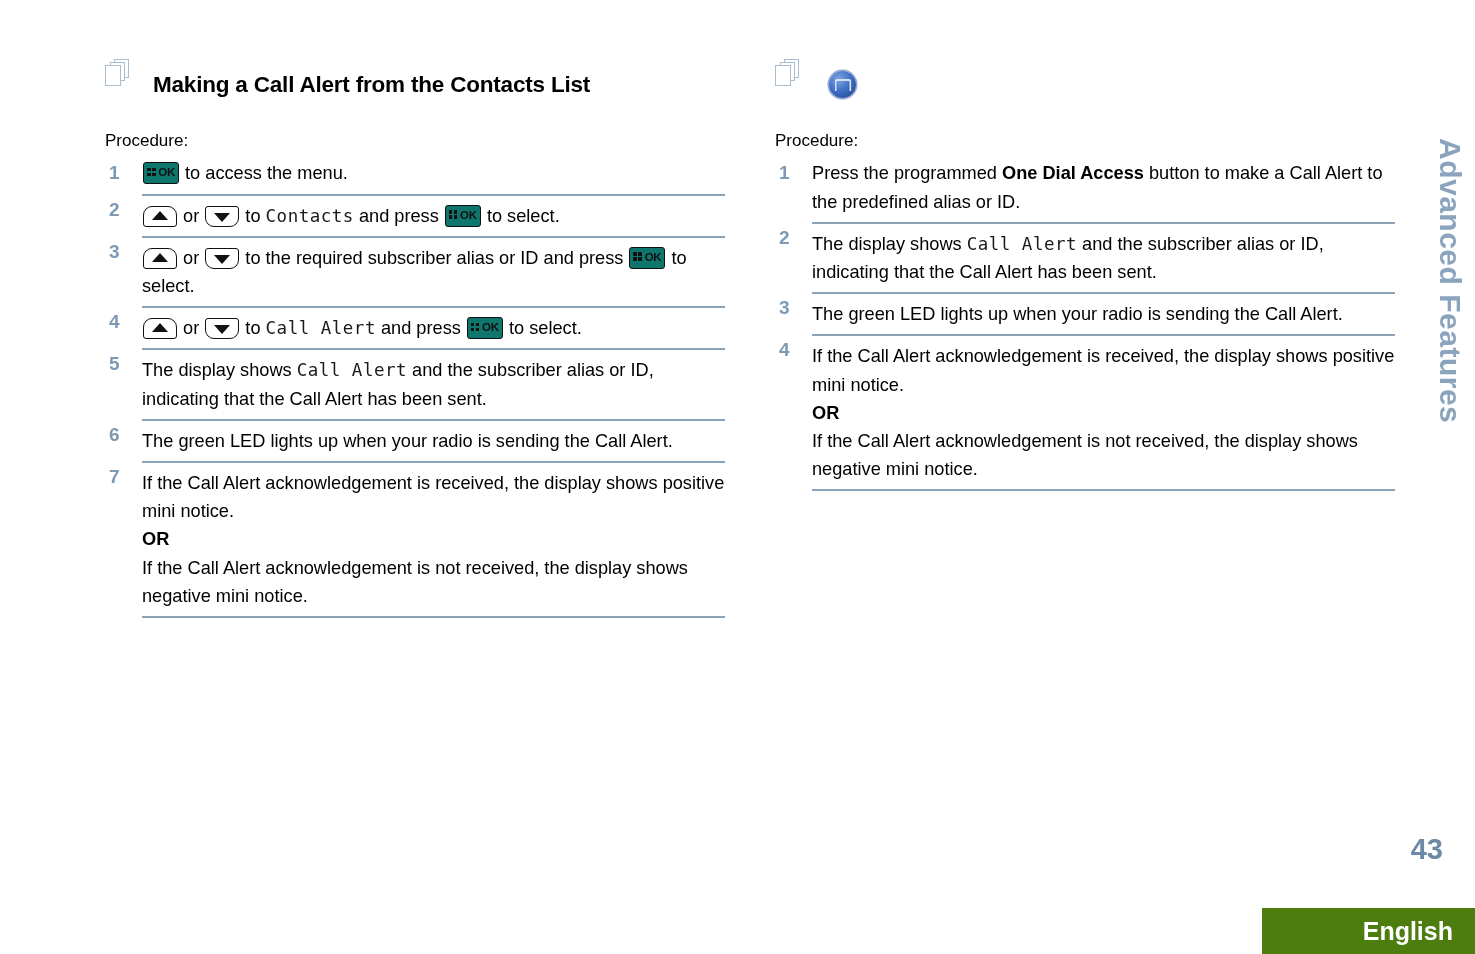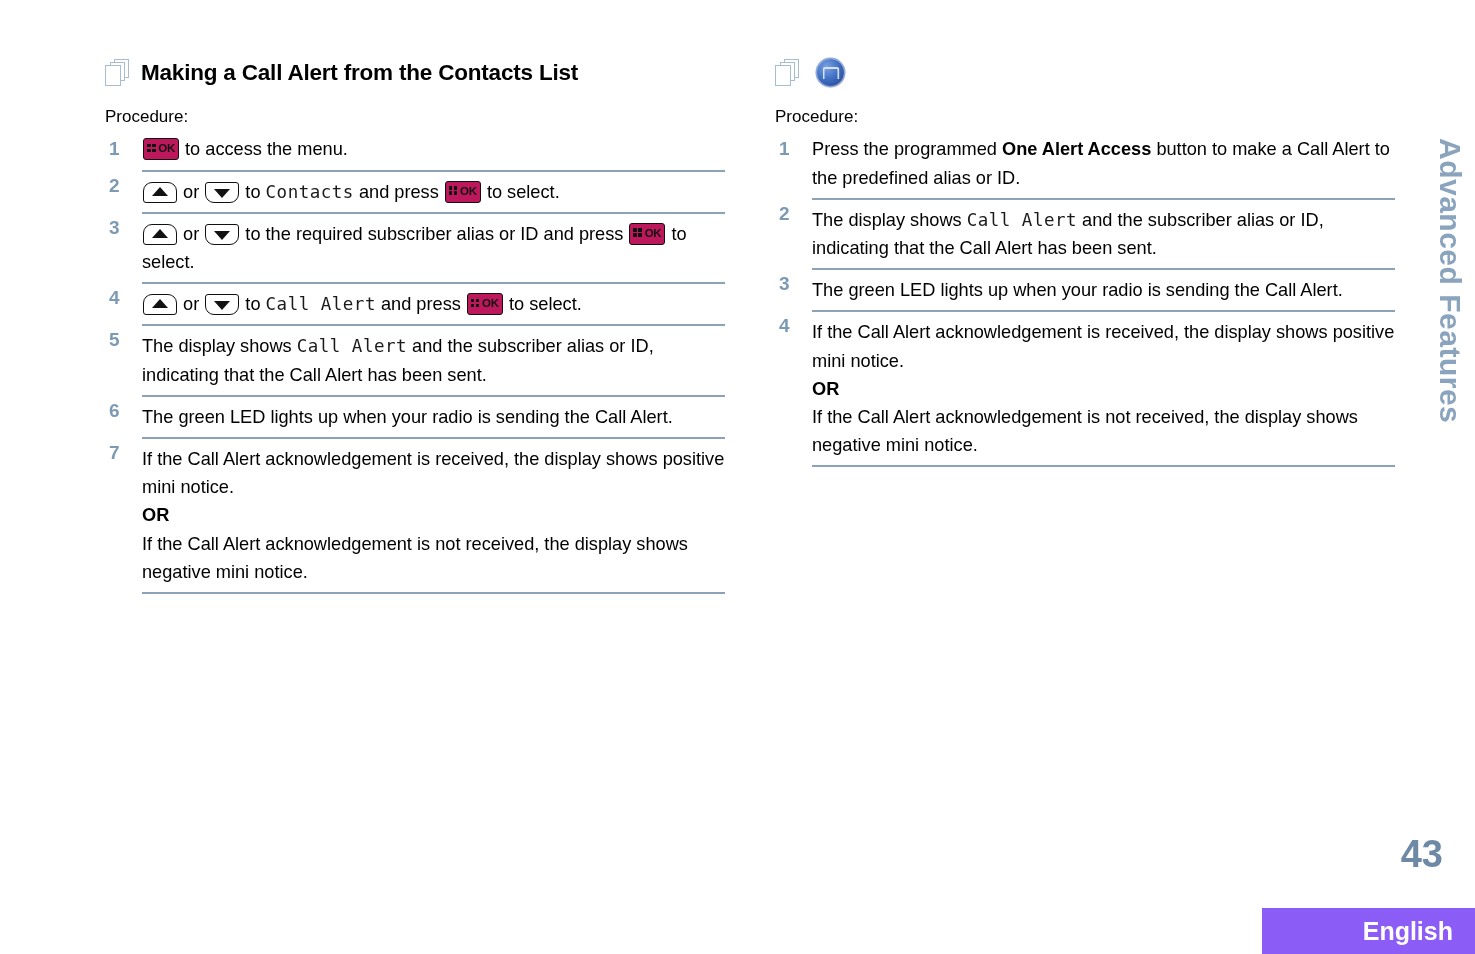--- a/index.html
+++ b/index.html
@@ -53,21 +53,21 @@
   }
   .pages-icon i:nth-child(1) { width: 15px; height: 19px; left: 9px;  top: 0px; }
   .pages-icon i:nth-child(2) { width: 15px; height: 19px; left: 5px;  top: 3px; }
   .pages-icon i:nth-child(3) { width: 16px; height: 21px; left: 0px;  top: 6px; }
 
   .section-title {
     font-size: 22.5px;
     font-weight: bold;
     line-height: 1.62;
     letter-spacing: -0.2px;
-    margin: 0;
+    margin: 12px;
     max-width: 570px;
   }
   .section-title .btn-inline { vertical-align: -6px; margin-left: 6px; }
 
   .procedure-label {
     font-size: 17px;
     font-weight: normal;
     margin: 0 0 8px 0;
   }
 
@@ -116,21 +116,21 @@
   
   .key {
     display: inline-block;
     vertical-align: -5px;
   }
   .key-ok {
     width: 34px;
     height: 20px;
     border: 1.8px solid #111;
     border-radius: 3px;
-    background: #be185d;
+    background: #0f766e;
     position: relative;
     margin: 0 1px;
   }
   .key-ok .grid {
     position: absolute;
     left: 3px; top: 4.5px;
     width: 9px; height: 9px;
   }
   .key-ok .grid b {
     position: absolute;
@@ -219,31 +219,31 @@
     writing-mode: vertical-rl;
     text-orientation: mixed;
     white-space: nowrap;
   }
 
   
   .page-number {
     position: absolute;
     right: 32px;
     top: 833px;
-    font-size: 38px;
+    font-size: 29px;
     font-weight: bold;
     color: #6e89a5;
   }
   .lang-bar {
     position: absolute;
     left: 1262px;
     top: 908px;
     width: 213px;
     height: 46px;
-    background: #8b5cf6;
+    background: #4d7c0f;
   }
   .lang-bar span {
     position: absolute;
     left: 0; right: 22px;
     top: 9px;
     text-align: right;
     font-size: 25px;
     font-weight: bold;
     color: #ffffff;
   }
@@ -330,21 +330,21 @@
       <h2 class="section-title">
         <span class="key-round btn-inline"></span>
       </h2>
     </div>
 
     <div class="procedure-label">Procedure:</div>
 
     <ol class="steps">
         <li>
           <span class="step-num">1</span>
-          <div class="step-body">Press the programmed <b>One Alert Access</b> button to make a Call Alert to the predefined alias or ID.</div>
+          <div class="step-body">Press the programmed <b>One Dial Access</b> button to make a Call Alert to the predefined alias or ID.</div>
         </li>
         <li>
           <span class="step-num">2</span>
           <div class="step-body">The display shows <span class="lcd">Call Alert</span> and the subscriber alias or ID, indicating that the Call Alert has been sent.</div>
         </li>
         <li>
           <span class="step-num">3</span>
           <div class="step-body">The green LED lights up when your radio is sending the Call Alert.</div>
         </li>
         <li>

